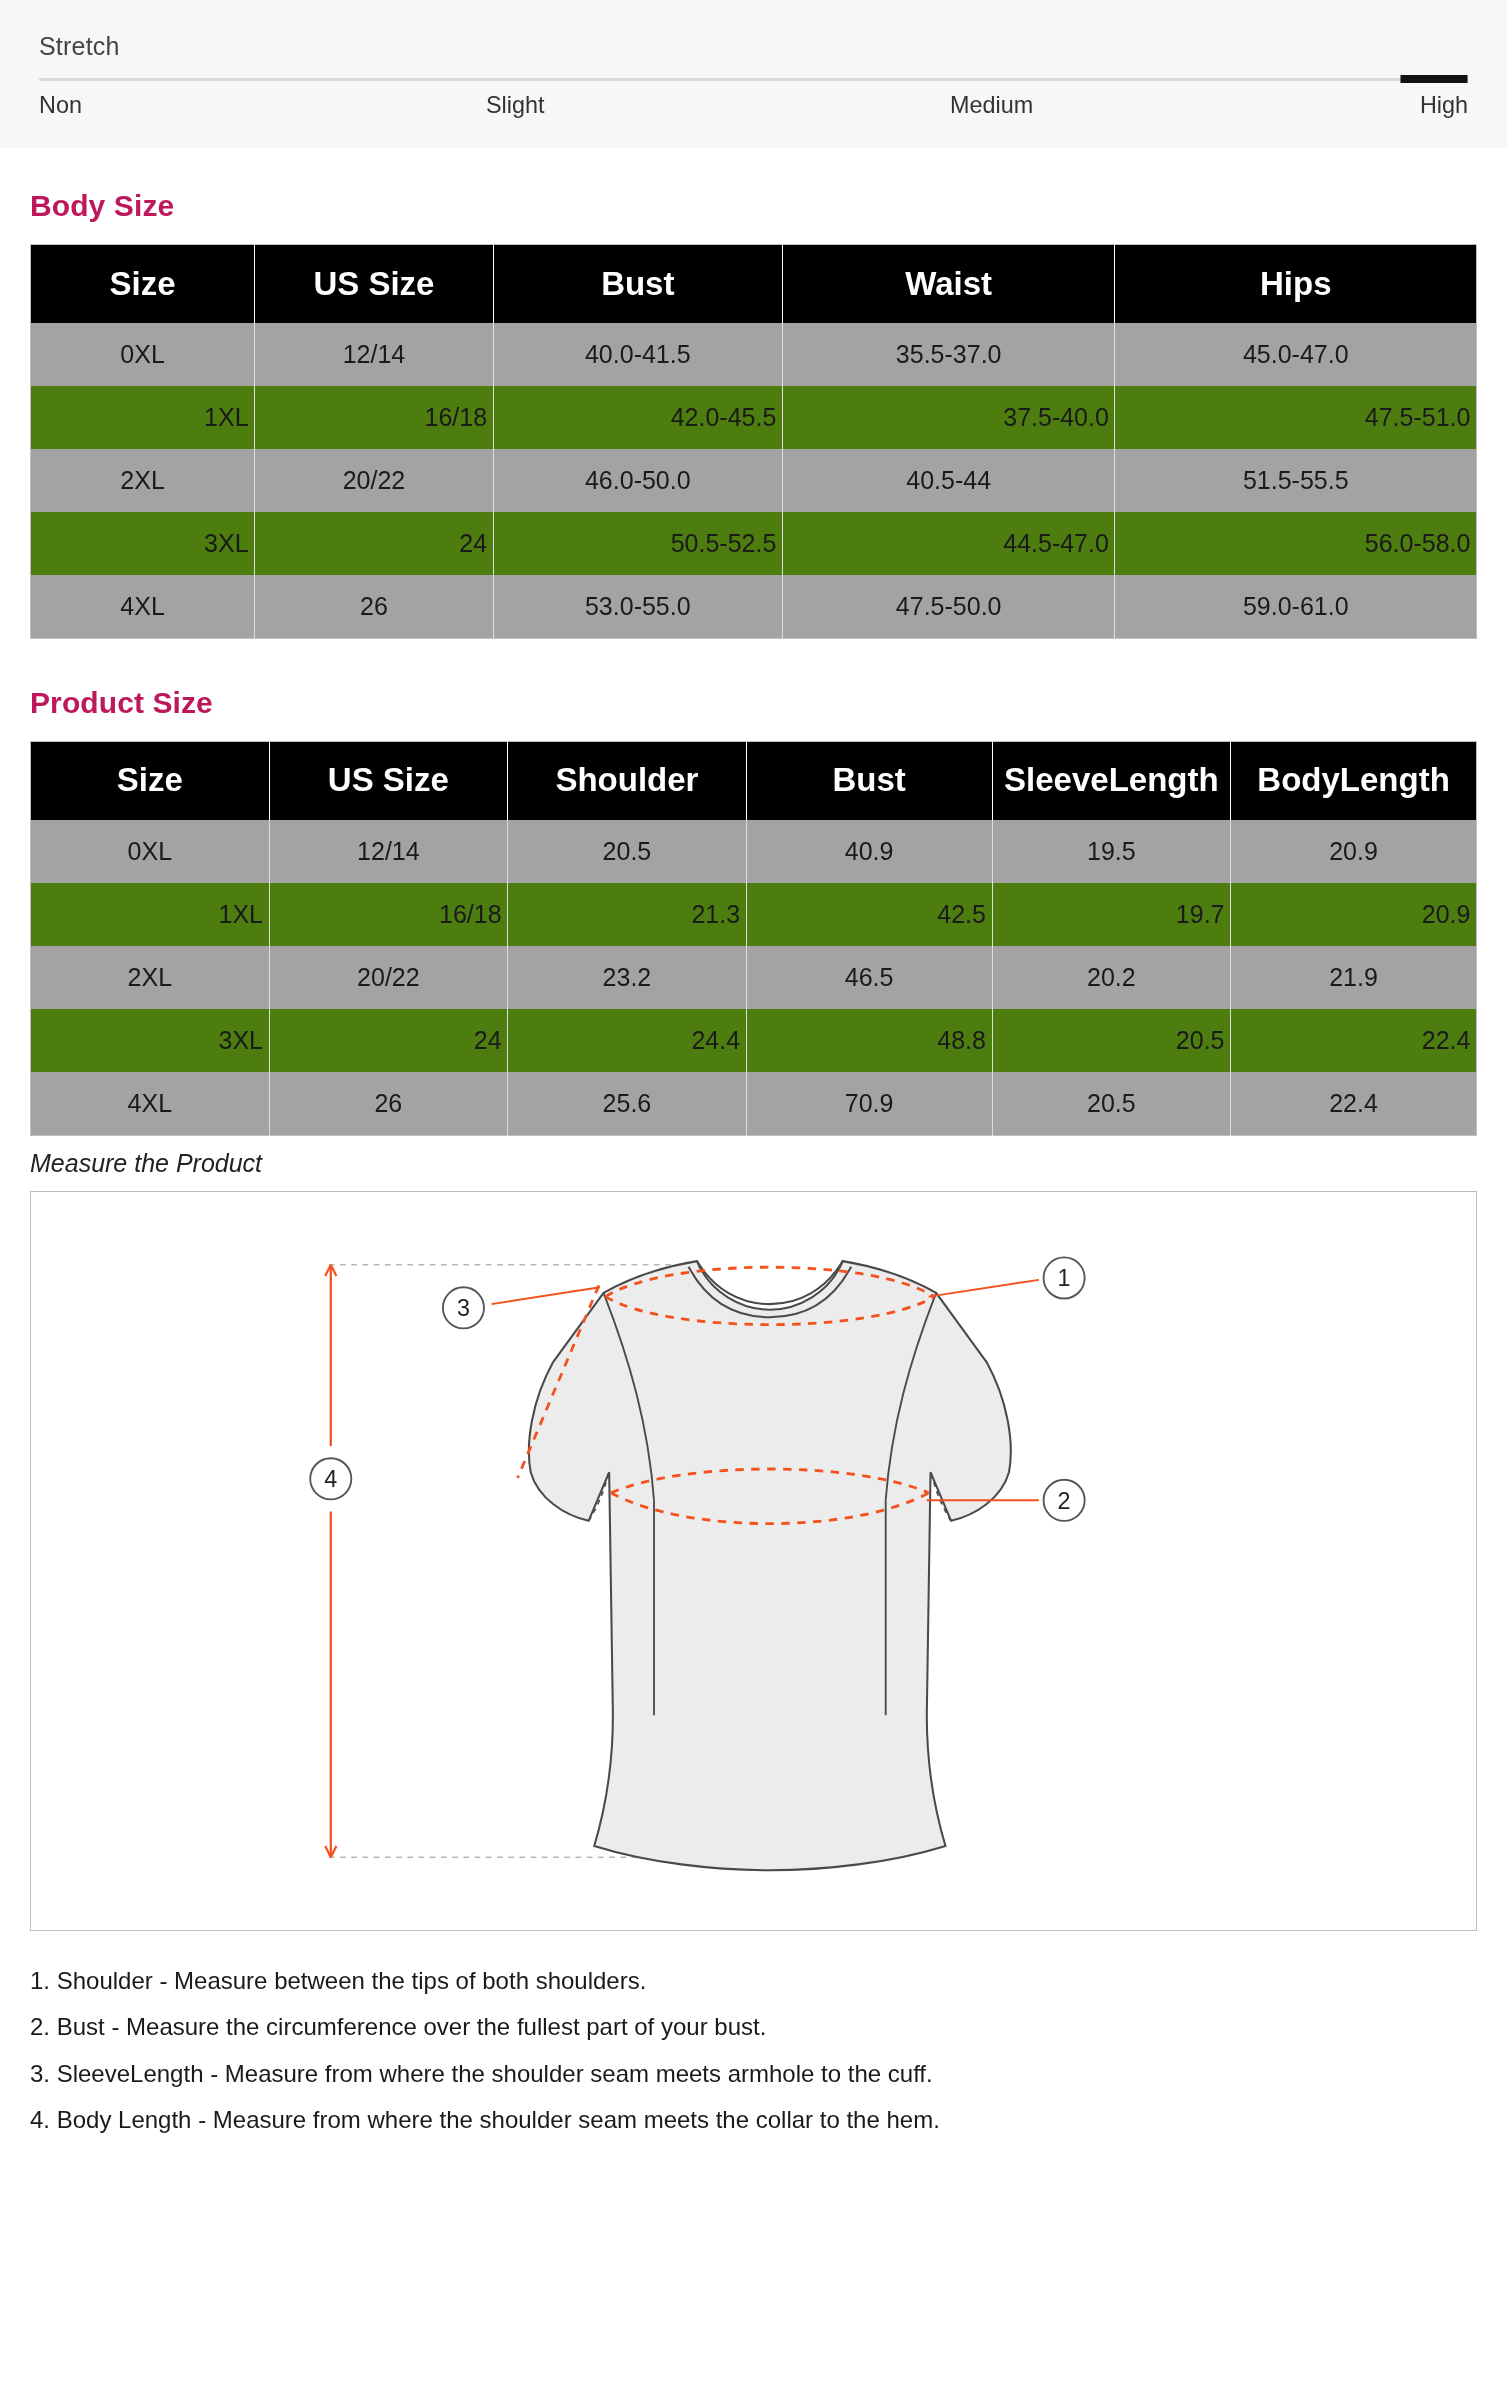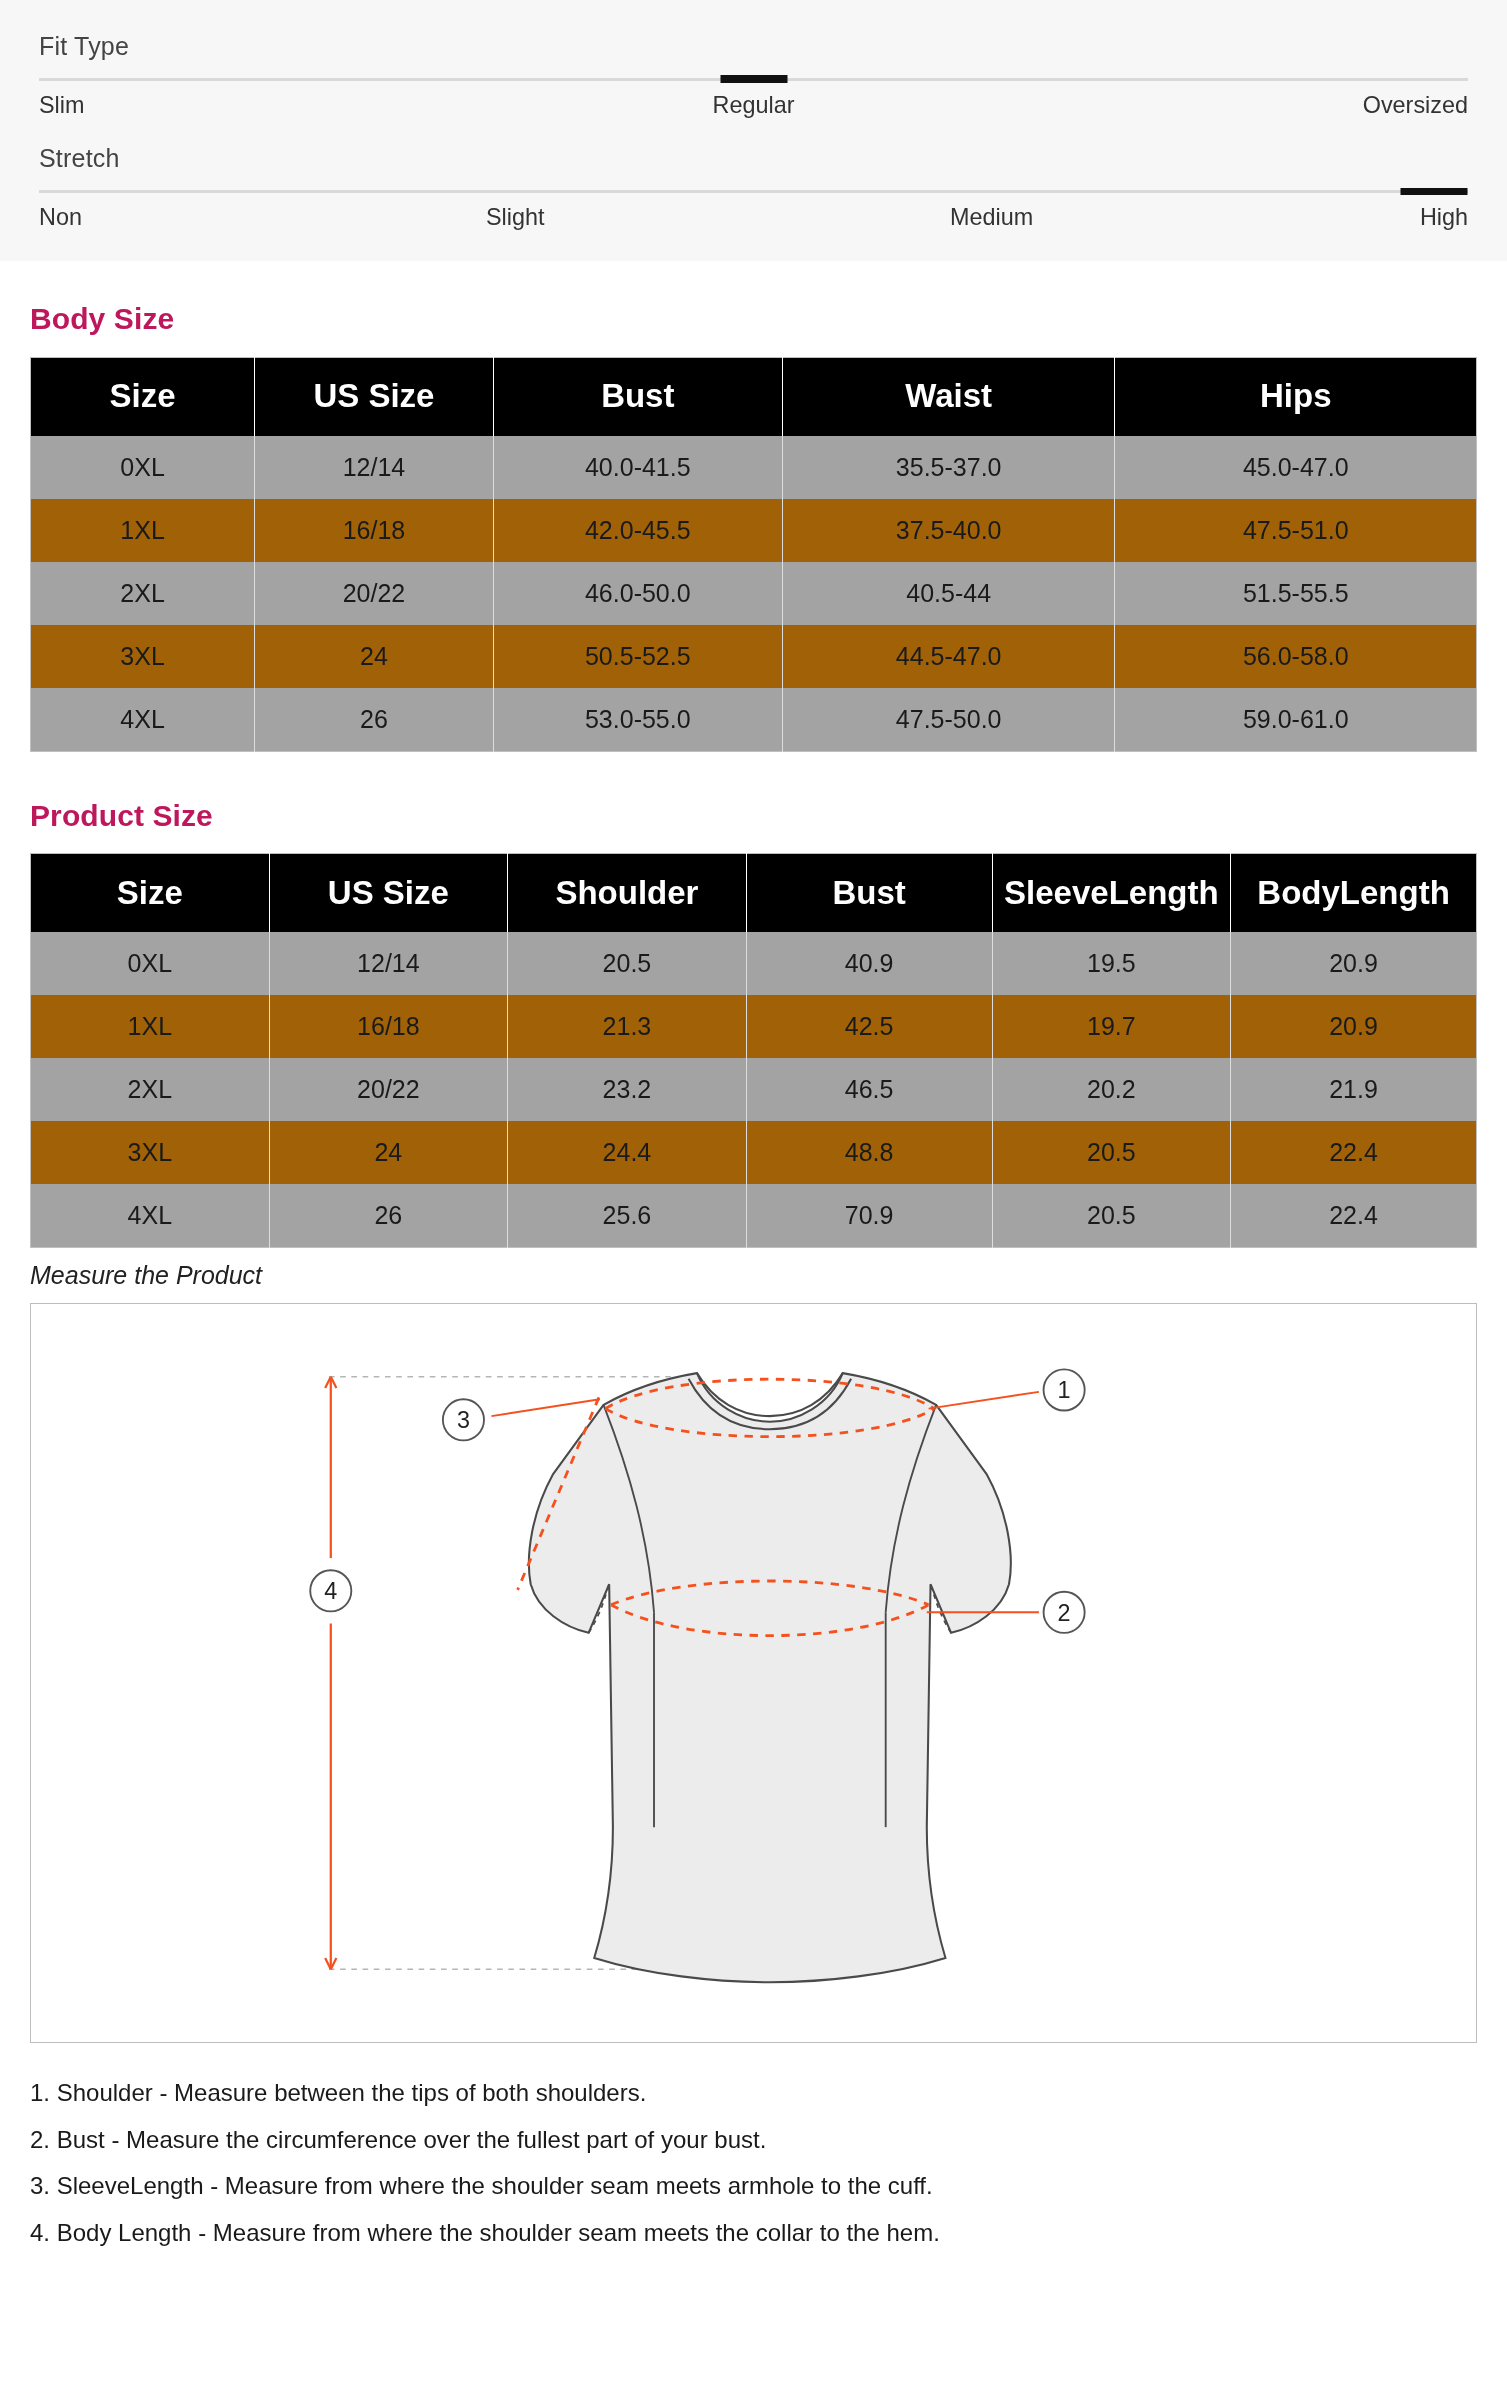--- a/index.html
+++ b/index.html
@@ -94,21 +94,21 @@
   table.size-table th:last-child { border-right: none; }
   table.size-table td {
     font-size: 25px;
     color: #1a1a1a;
     text-align: center;
     padding: 17px 5.6px;
     border-right: 0.9px solid #dddddd;
     background: #a3a3a3;
   }
   table.size-table td:last-child { border-right: none; }
-  table.size-table tr.alt td { background: #a16207; }
+  table.size-table tr.alt td { background: #4d7c0f; text-align: right; }
 
   #product-size-table { margin-bottom: 13px; }
 
   
   .measure-caption {
     font-size: 25px;
     font-style: italic;
     color: #222222;
     margin: 0 0 13px 0;
   }
@@ -135,31 +135,20 @@
     line-height: 1.35;
   }
 </style>
 </head>
 <body>
 
 <div class="page">
 
   <div class="scales-block">
 
-    <div class="scale">
-      <div class="scale-title">Fit Type</div>
-      <div class="scale-track">
-        <div class="scale-marker" style="left:50%;"></div>
-      </div>
-      <div class="scale-labels">
-        <span style="left:0;">Slim</span>
-        <span style="left:50%; transform:translateX(-50%);">Regular</span>
-        <span style="right:0;">Oversized</span>
-      </div>
-    </div>
 
     <div class="scale">
       <div class="scale-title">Stretch</div>
       <div class="scale-track">
         <div class="scale-marker" style="left:calc(100% - 34px);"></div>
       </div>
       <div class="scale-labels">
         <span style="left:0;">Non</span>
         <span style="left:33.33%; transform:translateX(-50%);">Slight</span>
         <span style="left:66.66%; transform:translateX(-50%);">Medium</span>

